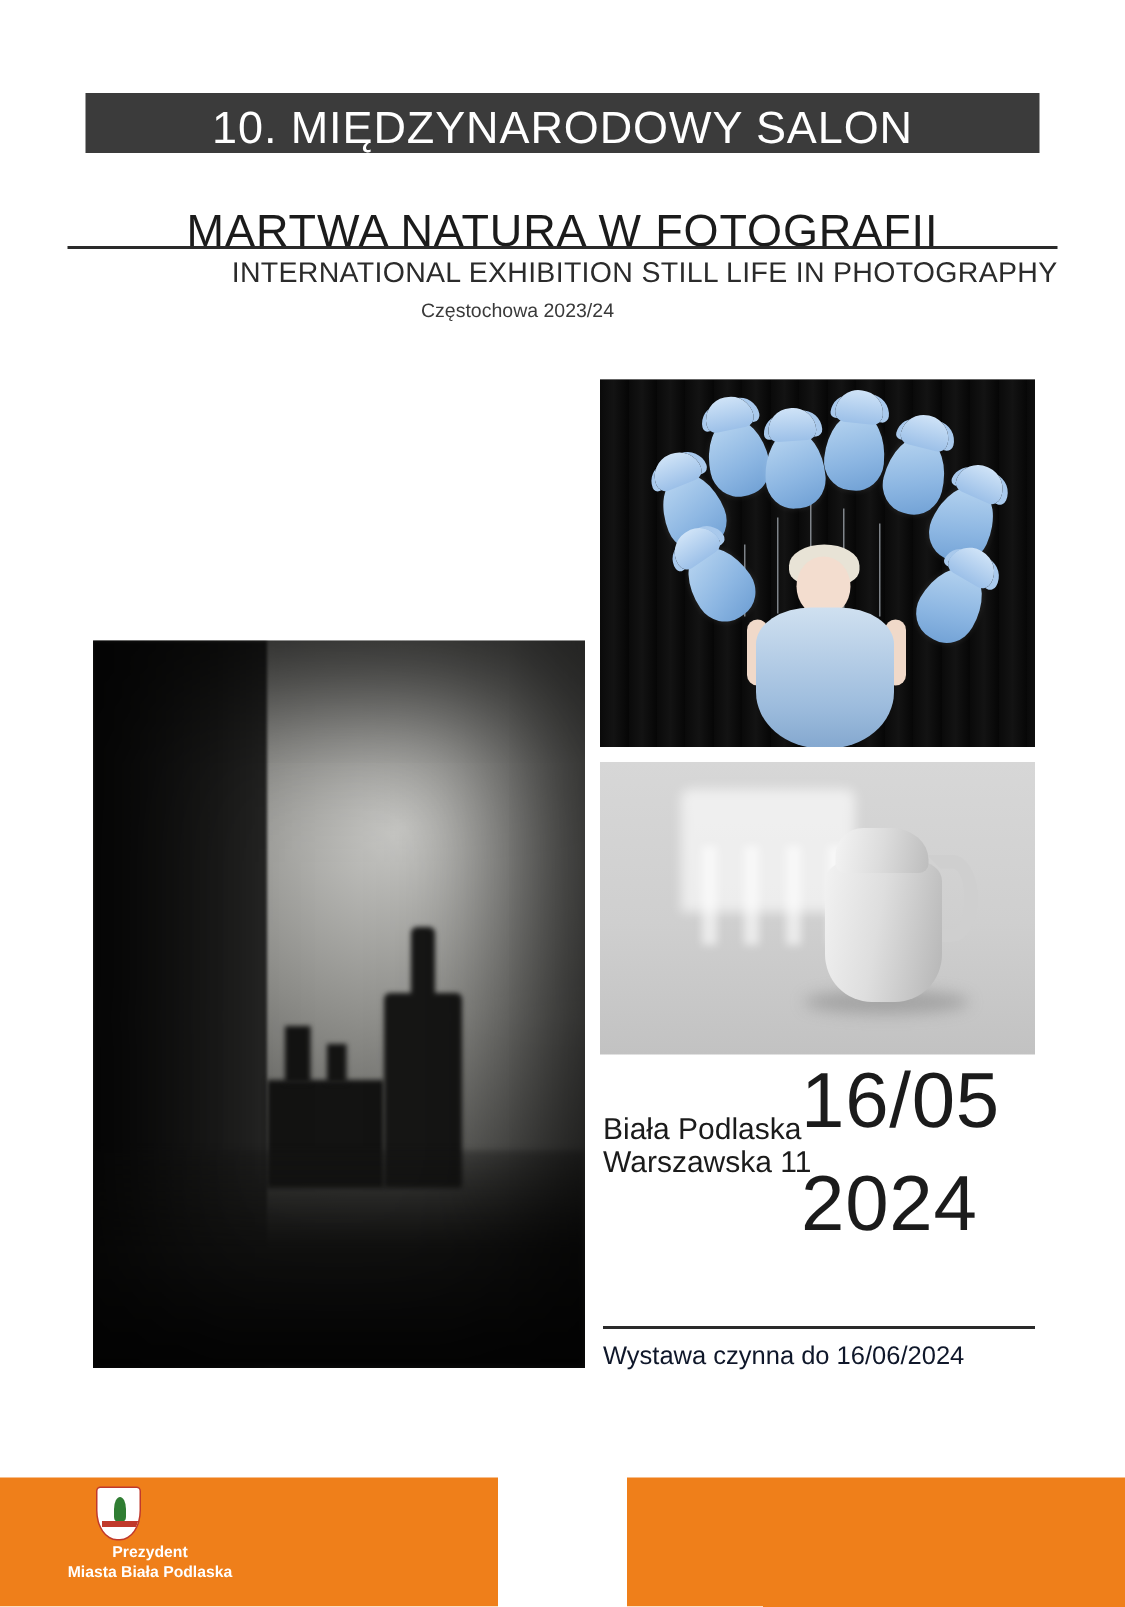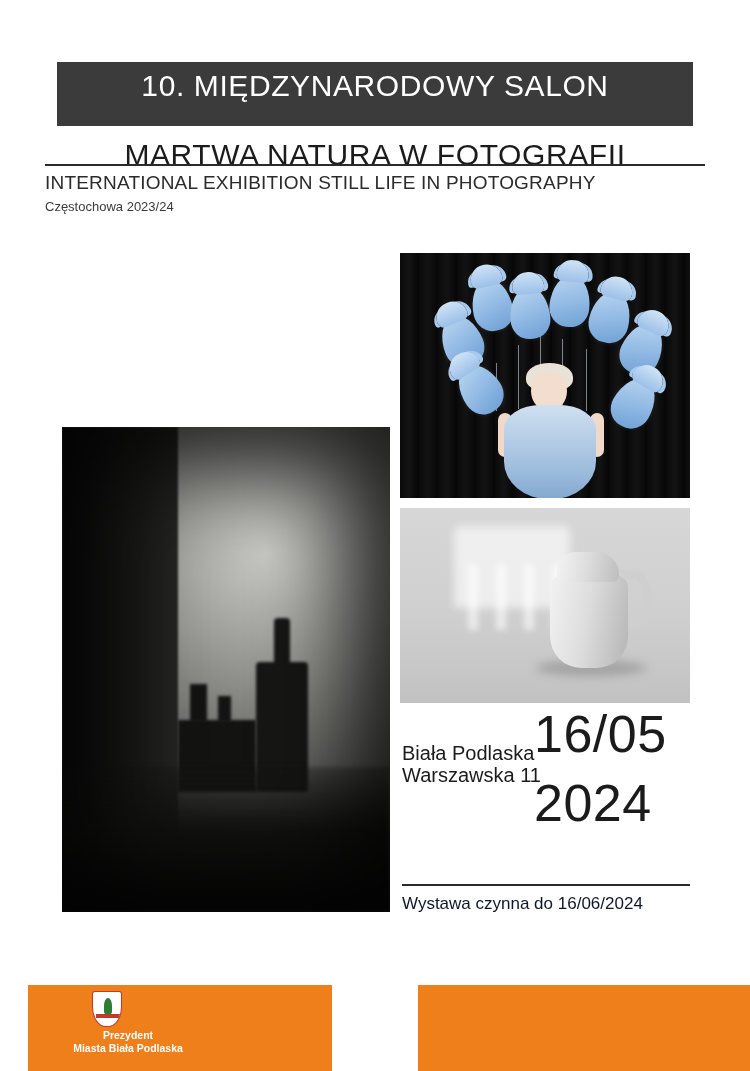--- a/index.html
+++ b/index.html
@@ -19,21 +19,21 @@
     position: relative;
     width: 750px;
     height: 1071px;
   }
 
   .title-bar {
     position: absolute;
     left: 57px;
     top: 62px;
     width: 636px;
-    height: 64px;
+    height: 40px;
     background: #3b3b3b;
   }
   .title-bar span {
     display: block;
     width: 100%;
     text-align: center;
     color: #ffffff;
     font-size: 30px;
     letter-spacing: 0.6px;
     line-height: 48px;
@@ -59,32 +59,32 @@
     width: 660px;
     height: 2px;
     background: #2a2a2a;
   }
 
   .title-3 {
     position: absolute;
     left: 45px;
     top: 172px;
     width: 660px;
-    text-align: left;
+    text-align: right;
     font-size: 19px;
     letter-spacing: 0.2px;
     color: #2b2b2b;
   }
 
   .subtitle-city {
     position: absolute;
     left: 45px;
     top: 199px;
     width: 600px;
-    text-align: left;
+    text-align: center;
     font-size: 13px;
     color: #3a3a3a;
   }
 
   
   .venue {
     position: absolute;
     left: 62px;
     top: 297px;
     font-size: 32px;
@@ -349,21 +349,20 @@
     top: 985px;
     width: 750px;
     height: 86px;
     background: #ffffff;
   }
   .footer-band-left {
     position: absolute;
     left: 0; top: 0;
     width: 332px; height: 86px;
     background: #ef7f1a;
-    margin-left: 28px;
   }
   .footer-band-right {
     position: absolute;
     right: 0; top: 0;
     width: 332px; height: 86px;
     background: #ef7f1a;
   }
   .footer-mid {
     position: absolute;
     left: 332px; top: 0;

